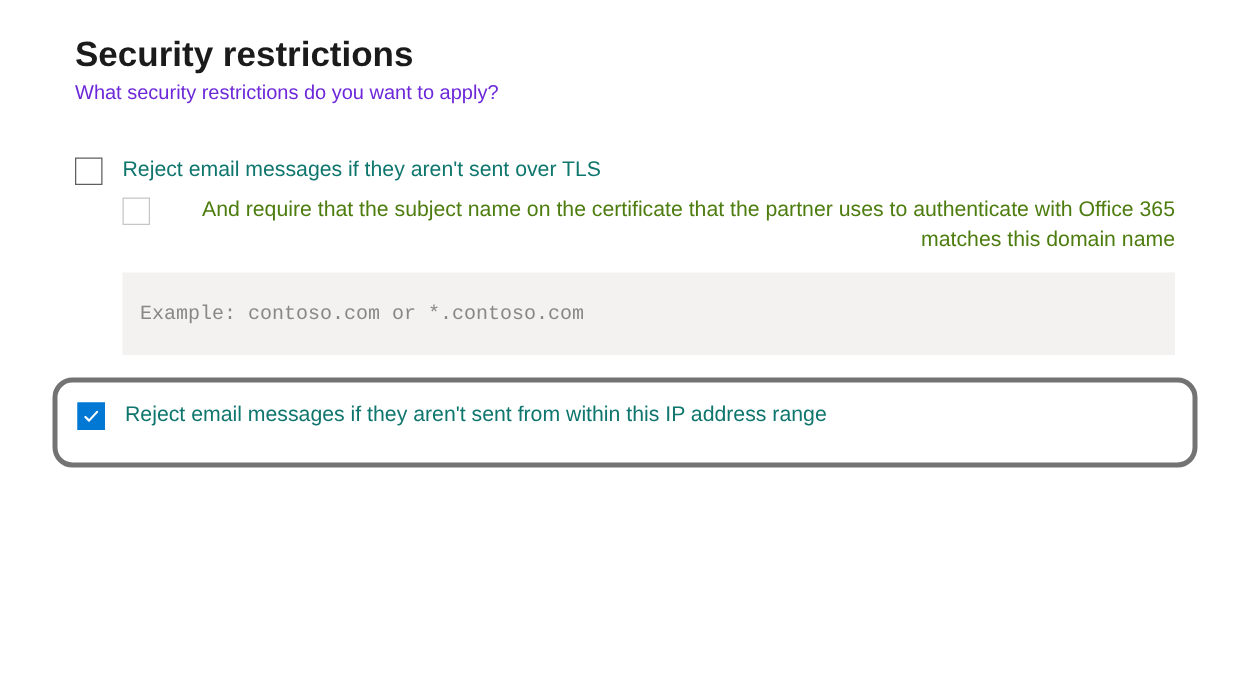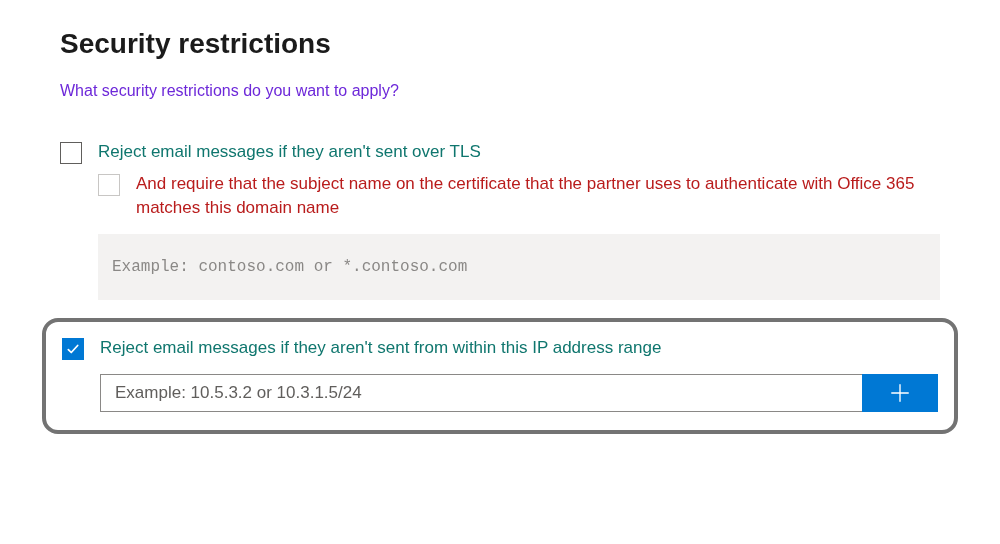--- a/index.html
+++ b/index.html
@@ -7,21 +7,21 @@
       font-family: "Segoe UI", -apple-system, BlinkMacSystemFont, sans-serif;
       background: #ffffff;
       color: #323130;
       padding: 28px 60px;
       width: 1000px;
     }
     .page-title {
       font-size: 28px;
       font-weight: 700;
       color: #1b1b1b;
-      margin-bottom: 22px;
+      margin-bottom: 6px;
     }
     .intro {
       font-size: 16px;
       color: #6d28d9;
       margin-bottom: 40px;
     }
     .option-row {
       display: flex;
       align-items: flex-start;
       gap: 16px;
@@ -53,21 +53,22 @@
       font-size: 17px;
       color: #0f766e;
       line-height: 1.4;
     }
     .sub-block {
       margin-left: 38px;
       margin-top: 6px;
       margin-bottom: 18px;
     }
     .sub-block .option-label {
-      color: #b91c1c;
+      color: #4d7c0f;
+      text-align: right;
     }
     .domain-input {
       margin-top: 14px;
       background: #f3f2f1;
       color: #8a8886;
       font-size: 16px;
       padding: 24px 14px;
       border: none;
       width: 100%;
       font-family: Liberation Mono, monospace;
@@ -169,23 +170,14 @@
 <div class="highlight-box">
   <div class="option-row">
     <div class="checkbox checked">
       <svg viewBox="0 0 24 24" fill="none" stroke-width="3" stroke-linecap="round" stroke-linejoin="round">
           <polyline points="4 13 9 18 20 6"></polyline>
         </svg>
     </div>
     <div class="option-label">Reject email messages if they aren't sent from within this IP address range</div>
   </div>
 
-  <div class="ip-input-row">
-    <input class="ip-input" type="text" placeholder="Example: 10.5.3.2 or 10.3.1.5/24" style="">
-    <button class="add-btn">
-      <svg viewBox="0 0 24 24" fill="none" stroke-width="1.5" stroke-linecap="round">
-          <line x1="12" y1="3" x2="12" y2="21"></line>
-          <line x1="3" y1="12" x2="21" y2="12"></line>
-        </svg>
-    </button>
-  </div>
 
 </div>
 
 </body></html>

